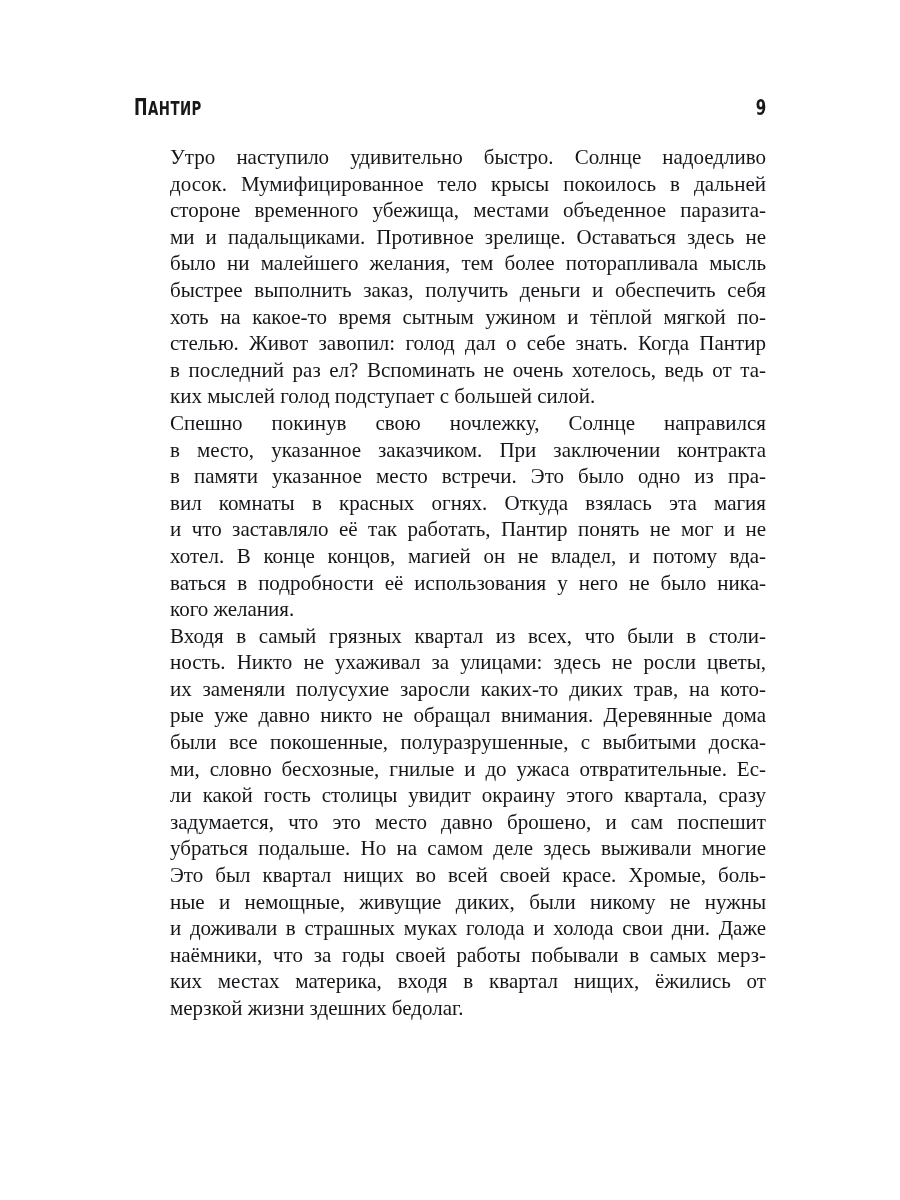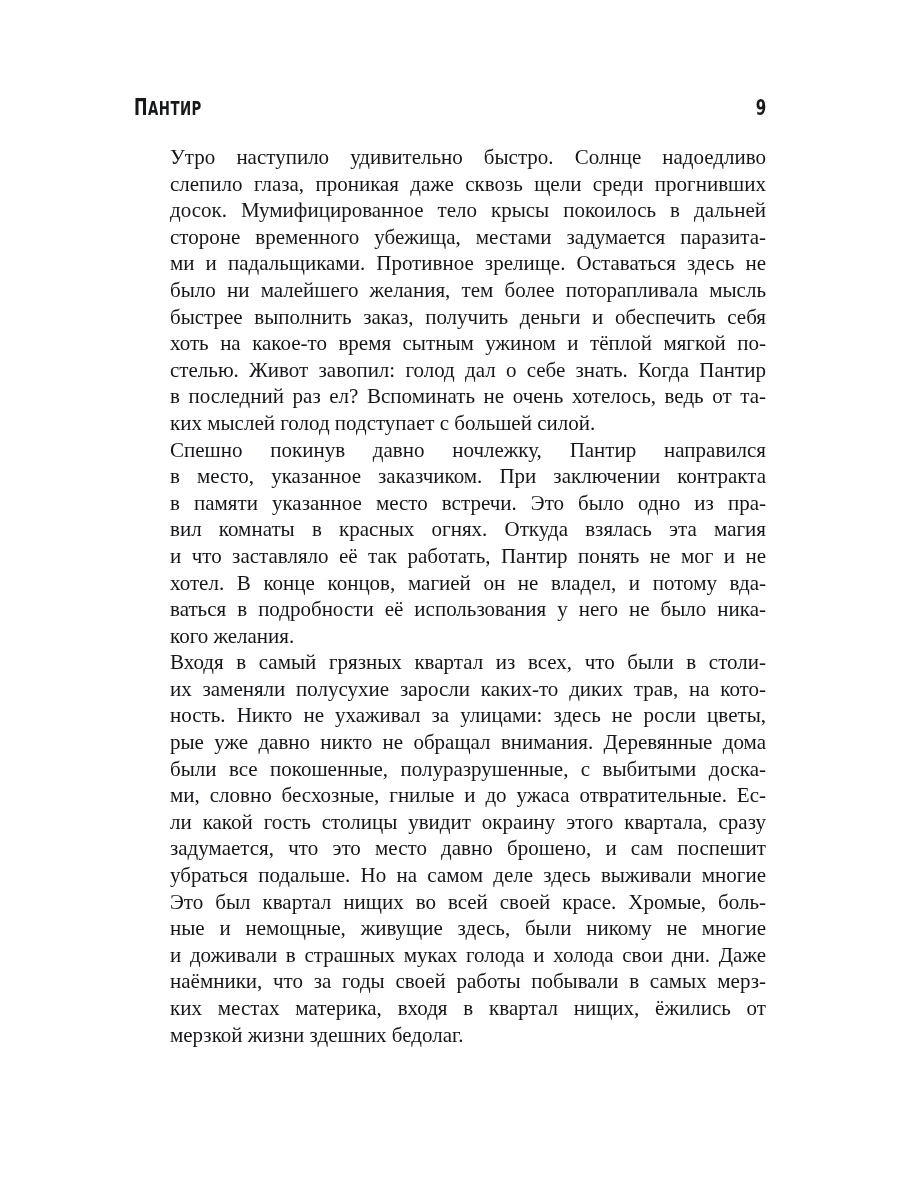--- a/index.html
+++ b/index.html
@@ -95,58 +95,57 @@
 
     <header class="running-head">
       <div class="running-title"><span class="drop-cap">П</span><span>АНТИР</span></div>
       <div class="folio">9</div>
     </header>
 
     <main class="body-text">
 
       <p class="para">
         <span class="line first">Утро наступило удивительно быстро. Солнце надоедливо</span>
-        <span class="line">слепило глаза, проникая даже сквозь щели среди прогнивших</span>
         <span class="line">досок. Мумифицированное тело крысы покоилось в дальней</span>
-        <span class="line">стороне временного убежища, местами задумается паразита-</span>
+        <span class="line">стороне временного убежища, местами объеденное паразита-</span>
         <span class="line">ми и падальщиками. Противное зрелище. Оставаться здесь не</span>
         <span class="line">было ни малейшего желания, тем более поторапливала мысль</span>
         <span class="line">быстрее выполнить заказ, получить деньги и обеспечить себя</span>
         <span class="line">хоть на какое-то время сытным ужином и тёплой мягкой по-</span>
         <span class="line">стелью. Живот завопил: голод дал о себе знать. Когда Пантир</span>
         <span class="line">в последний раз ел? Вспоминать не очень хотелось, ведь от та-</span>
         <span class="line last">ких мыслей голод подступает с большей силой.</span>
       </p>
 
       <p class="para">
-        <span class="line first">Спешно покинув давно ночлежку, Пантир направился</span>
+        <span class="line first">Спешно покинув свою ночлежку, Солнце направился</span>
         <span class="line">в место, указанное заказчиком. При заключении контракта</span>
         <span class="line">в памяти указанное место встречи. Это было одно из пра-</span>
         <span class="line">вил комнаты в красных огнях. Откуда взялась эта магия</span>
         <span class="line">и что заставляло её так работать, Пантир понять не мог и не</span>
         <span class="line">хотел. В конце концов, магией он не владел, и потому вда-</span>
         <span class="line">ваться в подробности её использования у него не было ника-</span>
         <span class="line last">кого желания.</span>
       </p>
 
       <p class="para">
         <span class="line first">Входя в самый грязных квартал из всех, что были в столи-</span>
+        <span class="line">ность. Никто не ухаживал за улицами: здесь не росли цветы,</span>
         <span class="line">их заменяли полусухие заросли каких-то диких трав, на кото-</span>
-        <span class="line">ность. Никто не ухаживал за улицами: здесь не росли цветы,</span>
         <span class="line">рые уже давно никто не обращал внимания. Деревянные дома</span>
         <span class="line">были все покошенные, полуразрушенные, с выбитыми доска-</span>
         <span class="line">ми, словно бесхозные, гнилые и до ужаса отвратительные. Ес-</span>
         <span class="line">ли какой гость столицы увидит окраину этого квартала, сразу</span>
         <span class="line">задумается, что это место давно брошено, и сам поспешит</span>
         <span class="line">убраться подальше. Но на самом деле здесь выживали многие</span>
       </p>
 
       <p class="para">
         <span class="line first">Это был квартал нищих во всей своей красе. Хромые, боль-</span>
-        <span class="line">ные и немощные, живущие здесь, были никому не многие</span>
+        <span class="line">ные и немощные, живущие диких, были никому не нужны</span>
         <span class="line">и доживали в страшных муках голода и холода свои дни. Даже</span>
         <span class="line">наёмники, что за годы своей работы побывали в самых мерз-</span>
         <span class="line">ких местах материка, входя в квартал нищих, ёжились от</span>
         <span class="line last">мерзкой жизни здешних бедолаг.</span>
       </p>
 
     </main>
   </div>
 </div>
 

